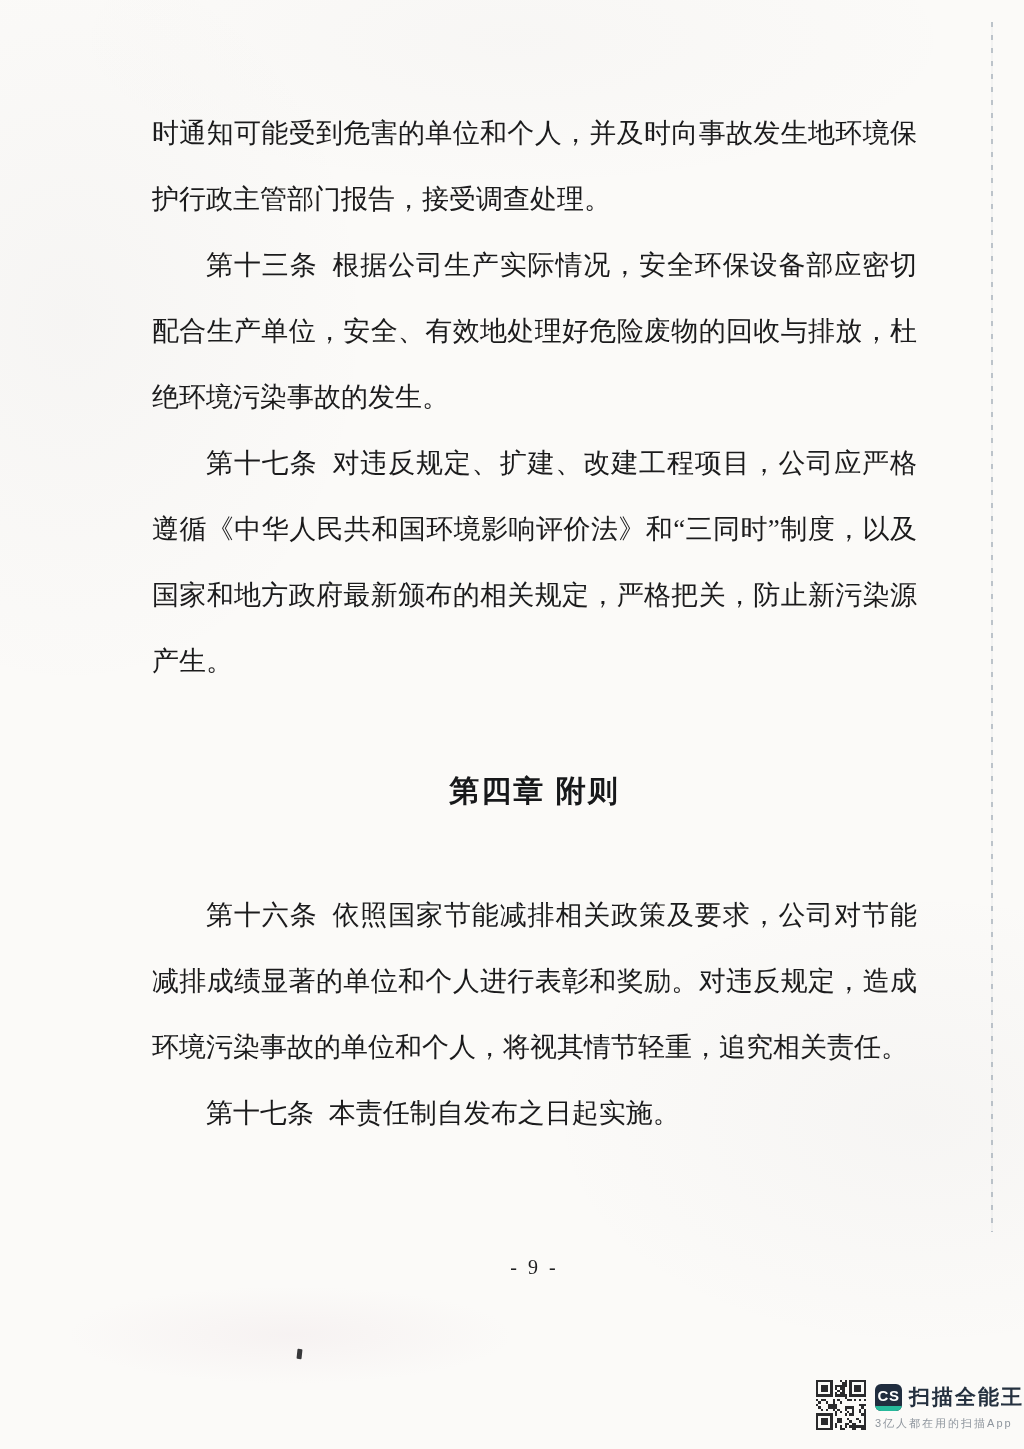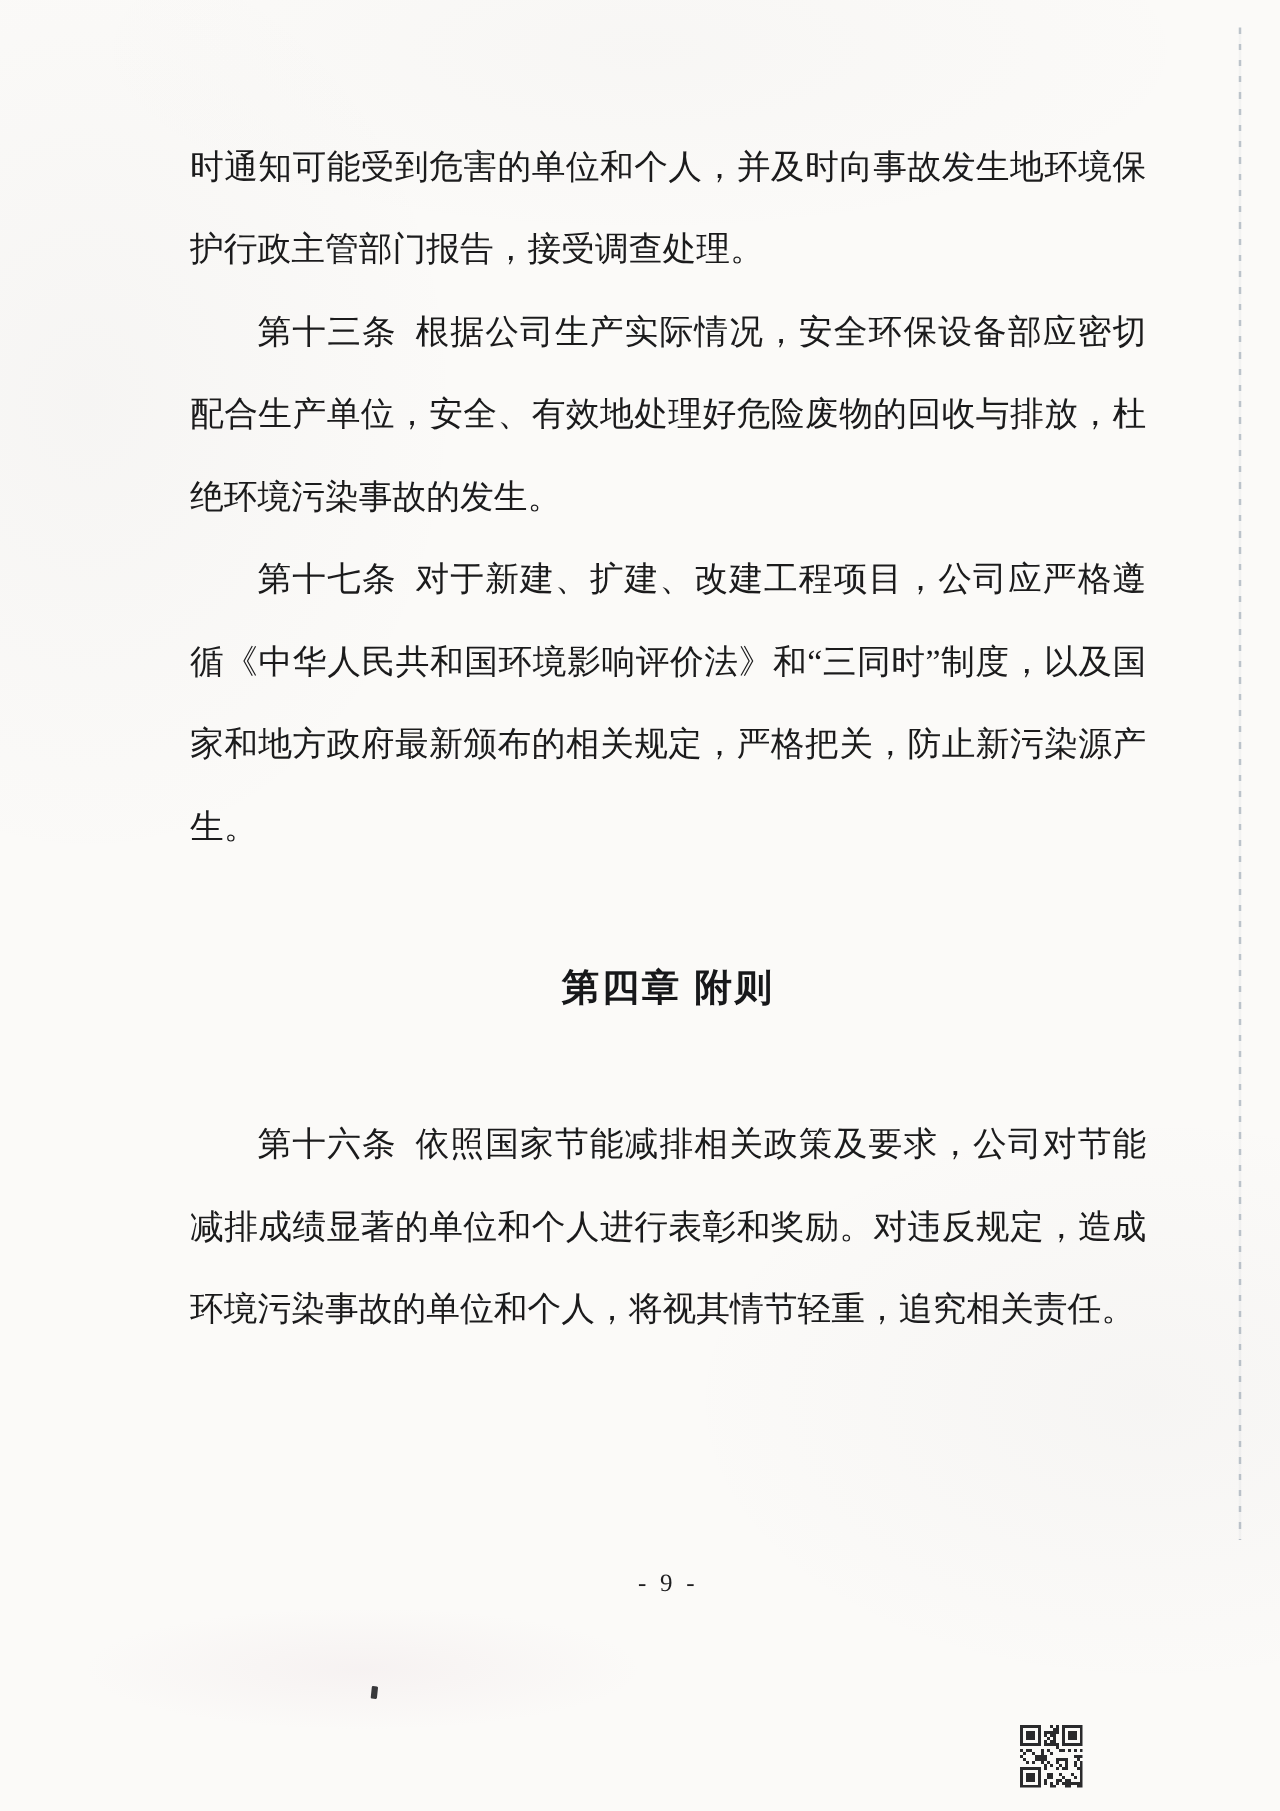--- a/index.html
+++ b/index.html
@@ -80,27 +80,28 @@
 </head>
 <body>
 
 <div class="page">
 
   <div class="content">
     <p class="para">时通知可能受到危害的单位和个人，并及时向事故发生地环境保护行政主管部门报告，接受调查处理。</p>
 
     <p class="para indent"><b class="lead">第十三条</b><span>根据公司生产实际情况，安全环保设备部应密切配合生产单位，安全、有效地处理好危险废物的回收与排放，杜绝环境污染事故的发生。</span></p>
 
-    <p class="para indent"><b class="lead">第十七条</b><span>对于新建、扩建、改建工程项目，公司应严格遵循《中华人民共和国环境影响评价法》和“三同时”制度，以及国家和地方政府最新颁布的相关规定，严格把关，防止新污染源产生。</span></p>
+    <p class="para indent"><b class="lead">第十七条</b><span>对违反规定、扩建、改建工程项目，公司应严格遵循《中华人民共和国环境影响评价法》和“三同时”制度，以及国家和地方政府最新颁布的相关规定，严格把关，防止新污染源产生。</span></p>
 
 
     <h2 class="chapter">第四章 附则</h2>
 
     <p class="para indent"><b class="lead">第十六条</b><span>依照国家节能减排相关政策及要求，公司对节能减排成绩显著的单位和个人进行表彰和奖励。对违反规定，造成环境污染事故的单位和个人，将视其情节轻重，追究相关责任。</span></p>
 
+    <p class="para indent"><b class="lead">第十七条</b><span>本责任制自发布之日起实施。</span></p>
   </div>
 
   <div class="page-number">- 9 -</div>
 
   <div class="scan-line"></div>
   <div class="speck"></div>
 
   <div class="watermark">
     <svg id="qr" class="qr" viewBox="0 0 21 21" shape-rendering="crispEdges">
       <rect x="0" y="0" width="21" height="21" fill="#fbfaf8"></rect>
@@ -215,15 +216,24 @@
         <rect x="18" y="19" width="1" height="1" fill="#2a2a2c"></rect>
         <rect x="19" y="19" width="1" height="1" fill="#2a2a2c"></rect>
         <rect x="20" y="19" width="1" height="1" fill="#2a2a2c"></rect>
         <rect x="10" y="20" width="1" height="1" fill="#2a2a2c"></rect>
         <rect x="11" y="20" width="1" height="1" fill="#2a2a2c"></rect>
         <rect x="15" y="20" width="1" height="1" fill="#2a2a2c"></rect>
         <rect x="16" y="20" width="1" height="1" fill="#2a2a2c"></rect>
         <rect x="19" y="20" width="1" height="1" fill="#2a2a2c"></rect>
         <rect x="20" y="20" width="1" height="1" fill="#2a2a2c"></rect>
       </svg>
+    <div class="wm-col">
+      <div class="wm-row">
+        <div class="cs-logo">
+          <span>CS</span>
+        </div>
+        <span class="wm-app">扫描全能王</span>
+      </div>
+      <div class="wm-tagline">3亿人都在用的扫描App</div>
+    </div>
   </div>
 
 </div>
 
 </body></html>

